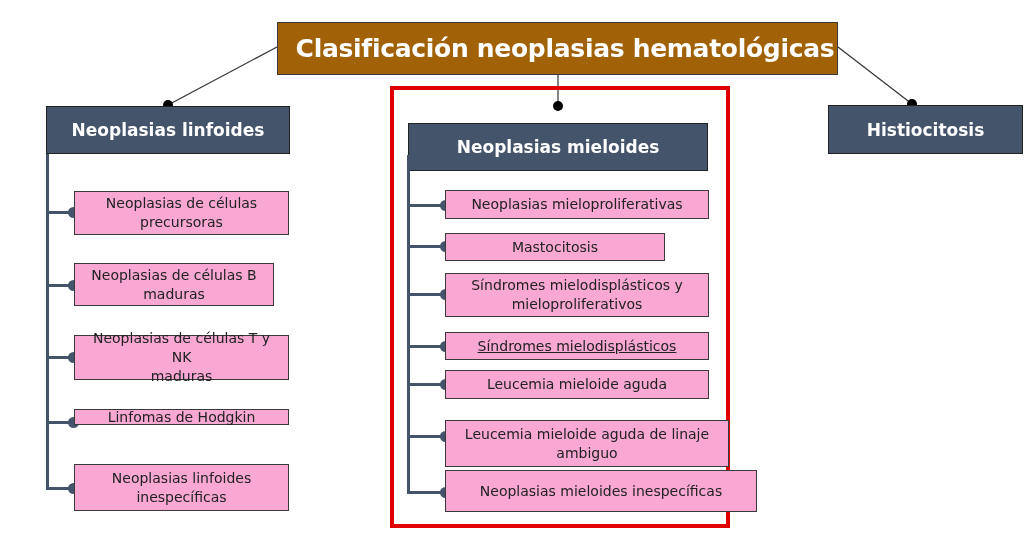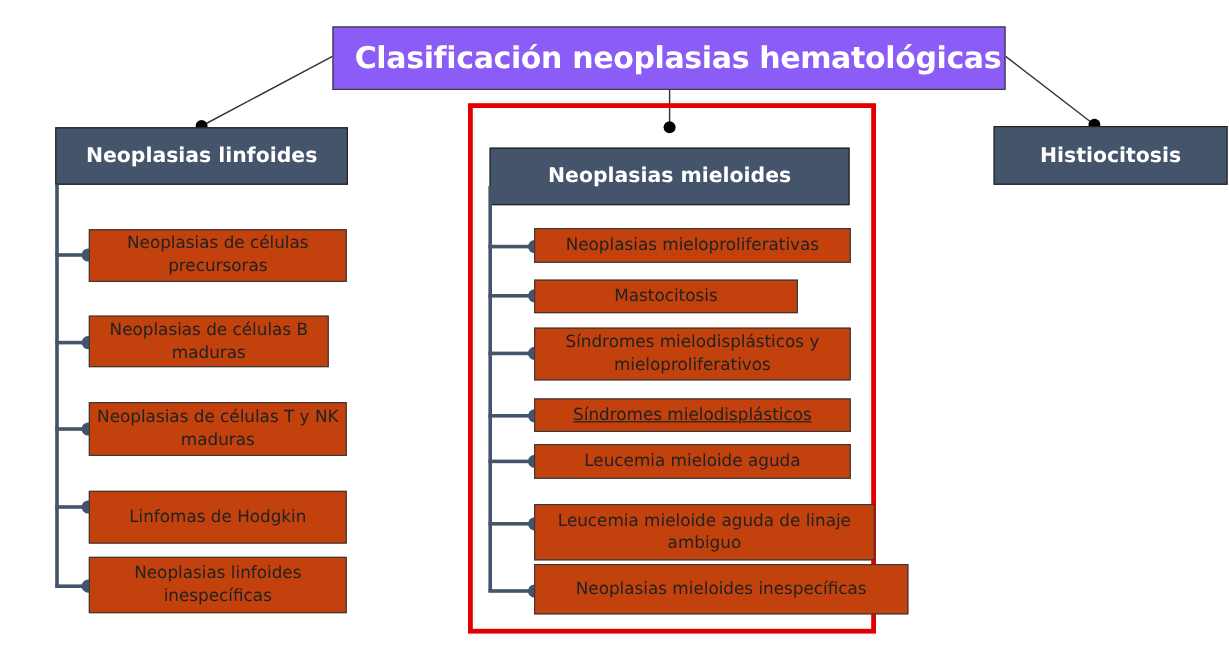--- a/index.html
+++ b/index.html
@@ -1,20 +1,20 @@
 <!DOCTYPE html>
 <html><head>
 <meta charset="utf-8">
 <style>
   html, body { margin:0; padding:0; background:#ffffff; }
   body { width:1024px; height:538px; position:relative; overflow:hidden; font-family:"DejaVu Sans", "Liberation Sans", sans-serif; }
   .abs { position:absolute; box-sizing:border-box; }
-  .title-box { background:#8b5cf6; border:1.5px solid #3a3a3a; color:#ffffff; font-weight:bold; font-size:25px; display:flex; align-items:center; justify-content:center; letter-spacing:-0.3px;padding-left:15px; }
+  .title-box { background:#a16207; border:1.5px solid #3a3a3a; color:#ffffff; font-weight:bold; font-size:25px; display:flex; align-items:center; justify-content:center; letter-spacing:-0.3px;padding-left:15px; }
   .header { background:#44546a; border:1.5px solid #222; color:#ffffff; font-weight:bold; font-size:17px; display:flex; align-items:center; justify-content:center; }
-  .leaf { background:#c2410c; border:1.5px solid #3a3a3a; color:#222; font-size:14px; line-height:19px; display:flex; align-items:center; justify-content:center; text-align:center; white-space:pre-line; padding:0 2px; }
+  .leaf { background:#f9a8d4; border:1.5px solid #3a3a3a; color:#222; font-size:14px; line-height:19px; display:flex; align-items:center; justify-content:center; text-align:center; white-space:pre-line; padding:0 14px; }
   .vline { background:#44546a; width:3px; }
   .hline { background:#44546a; height:3px; }
   .dot { width:11px; height:11px; border-radius:50%; background:#44546a; }
   .bdot { width:10px; height:10px; border-radius:50%; background:#000; }
   .highlight { border:4px solid #e00000; }
   svg.lines { position:absolute; left:0; top:0; }
 </style>
 </head>
 <body>
 
@@ -42,21 +42,21 @@
 <div class="abs leaf" style="left:74px; top:263px; width:200px; height:43px;">Neoplasias de células B
 maduras</div>
 
 <div class="abs hline" style="left:46px; top:356px; width:28px;"></div>
 <div class="abs dot" style="left:68px; top:352px;"></div>
 <div class="abs leaf" style="left:74px; top:335px; width:215px; height:45px;">Neoplasias de células T y NK
 maduras</div>
 
 <div class="abs hline" style="left:46px; top:421px; width:28px;"></div>
 <div class="abs dot" style="left:68px; top:417px;"></div>
-<div class="abs leaf" style="left:74px; top:409px; width:215px; height:44px;">Linfomas de Hodgkin</div>
+<div class="abs leaf" style="left:74px; top:409px; width:215px; height:16px;">Linfomas de Hodgkin</div>
 
 <div class="abs hline" style="left:46px; top:487px; width:28px;"></div>
 <div class="abs dot" style="left:68px; top:483px;"></div>
 <div class="abs leaf" style="left:74px; top:464px; width:215px; height:47px;">Neoplasias linfoides
 inespecíficas</div>
 
 <div class="abs bdot" style="left:553px; top:101px;"></div>
 <div class="abs header" style="left:408px; top:123px; width:300px; height:48px;">Neoplasias mieloides</div>
 <div class="abs vline" style="left:407px; top:155px; height:338px;"></div>
 

